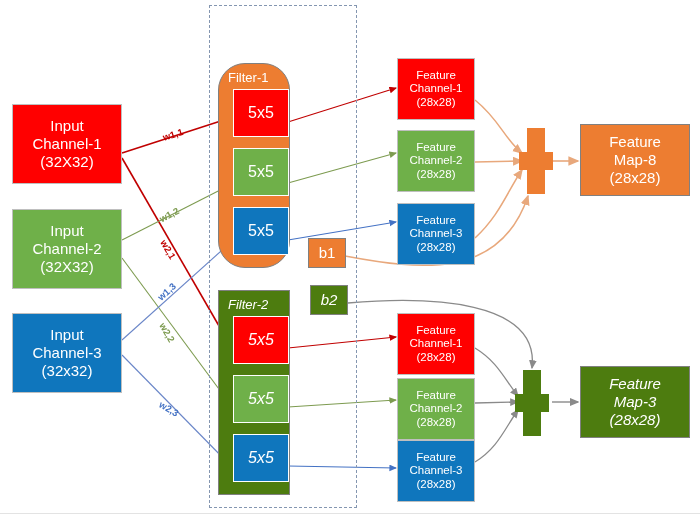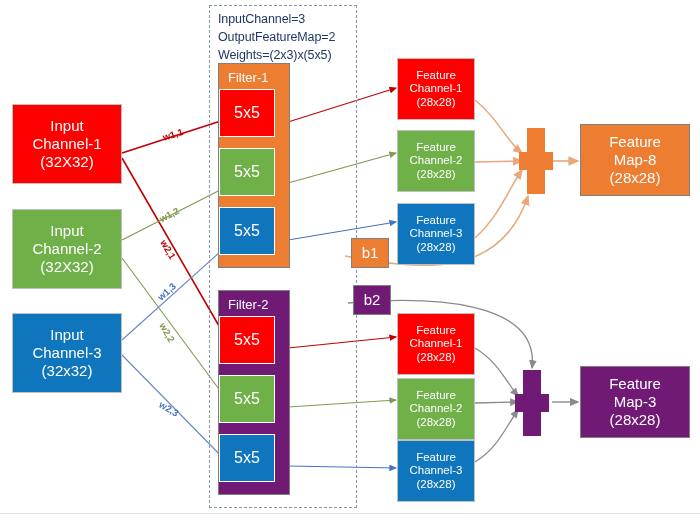--- a/index.html
+++ b/index.html
@@ -22,40 +22,40 @@
     text-align:center;
     line-height:1.18;
     z-index:5;
   }
   .box span{display:block;}
 
   .red   {background:#FF0000;}
   .green {background:#6FB049;}
   .blue  {background:#0F76BD;}
   .orange{background:#ED7D31;}
-  .gray  {background:#701a75;}
+  .gray  {background:#4d7c0f;font-style:italic;}
 
   .input-box{width:110px;height:80px;font-size:15px;border:1px solid #bfbfbf;}
   .inner5{width:56px;height:48px;font-size:16px;border:1px solid #ffffff;}
 
   .filter{
     position:absolute;box-sizing:border-box;
     width:72px;
     border:1px solid #808080;
     z-index:4;
     display:flex;flex-direction:column;align-items:center;
   }
   .filter-label{
     color:#ffffff;font-size:13px;margin-top:6px;margin-bottom:4px;
     width:100%;text-align:left;padding-left:9px;box-sizing:border-box;
   }
-  .filter .stack{display:flex;flex-direction:column;align-items:flex-start;gap:11px;width:100%;}
+  .filter .stack{display:flex;flex-direction:column;align-items:flex-end;gap:11px;width:100%;}
   .filter .inner5{position:relative;}
 
-  .bias{width:38px;height:30px;font-size:15px;border:1px solid #808080;margin-left:43px;}
+  .bias{width:38px;height:30px;font-size:15px;border:1px solid #808080;}
 
   .fchan{width:78px;height:62px;font-size:11.5px;border:1px solid #bfbfbf;}
   .fmap {width:110px;height:72px;font-size:15px;border:1px solid #808080;}
 
   .dashbox{
     position:absolute;
     border:1.6px dashed #8496B0;
     box-sizing:border-box;
     z-index:1;
     background:transparent;
@@ -89,23 +89,20 @@
 </style>
 </head>
 <body>
 
 <div id="stage">
 
   <div class="bottomline"></div>
 
   <div class="dashbox" style="left:209px;top:5px;width:148px;height:503px;"></div>
 
-  <div class="header-note" style="left:218px;top:11px;width:140px;">InputChannel=3
-OutputFeatureMap=2
-Weights=(2x3)x(5x5)</div>
 
   <svg class="wires" viewBox="0 0 700 520">
     <defs>
       <marker id="ar-red" markerWidth="7" markerHeight="7" refX="6" refY="3" orient="auto">
         <path d="M0,0 L7,3 L0,6 z" fill="#C00000"></path>
       </marker>
       <marker id="ar-green" markerWidth="7" markerHeight="7" refX="6" refY="3" orient="auto">
         <path d="M0,0 L7,3 L0,6 z" fill="#7D9B50"></path>
       </marker>
       <marker id="ar-blue" markerWidth="7" markerHeight="7" refX="6" refY="3" orient="auto">
@@ -175,21 +172,21 @@
     <span>(32x32)</span>
   </div>
 
   <div class="wlabel w-red" style="left:163px;top:132px;transform:rotate(-17deg);">w1,1</div>
   <div class="wlabel w-green" style="left:160px;top:214px;transform:rotate(-28deg);">w1,2</div>
   <div class="wlabel w-red" style="left:163px;top:235px;transform:rotate(60deg);">w2,1</div>
   <div class="wlabel w-blue" style="left:159px;top:293px;transform:rotate(-42deg);">w1,3</div>
   <div class="wlabel w-green" style="left:162px;top:318px;transform:rotate(60deg);">w2,2</div>
   <div class="wlabel w-blue" style="left:160px;top:398px;transform:rotate(30deg);">w2,3</div>
 
-  <div class="filter orange" style="left:218px;top:63px;height:205px;">
+  <div class="filter orange" style="left:218px;top:63px;height:205px;border-radius:27px;">
     <div class="filter-label">Filter-1</div>
     <div class="stack">
       <div class="box inner5 red" style="position:relative;">
         <span>5x5</span>
       </div>
       <div class="box inner5 green" style="position:relative;">
         <span>5x5</span>
       </div>
       <div class="box inner5 blue" style="position:relative;">
         <span>5x5</span>

